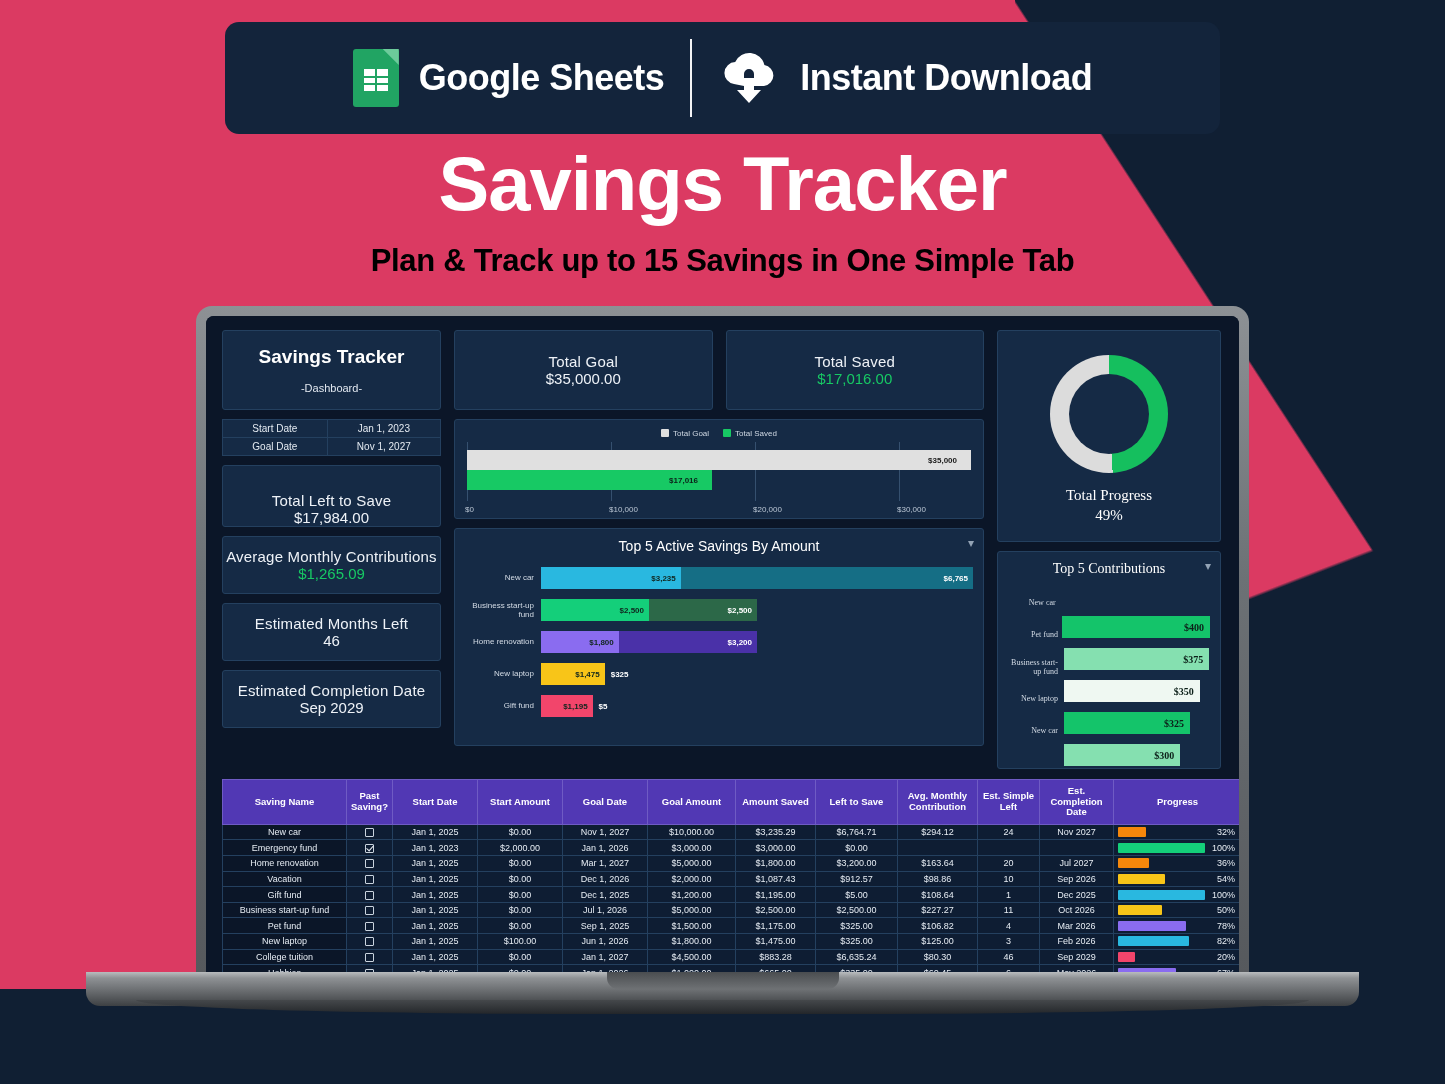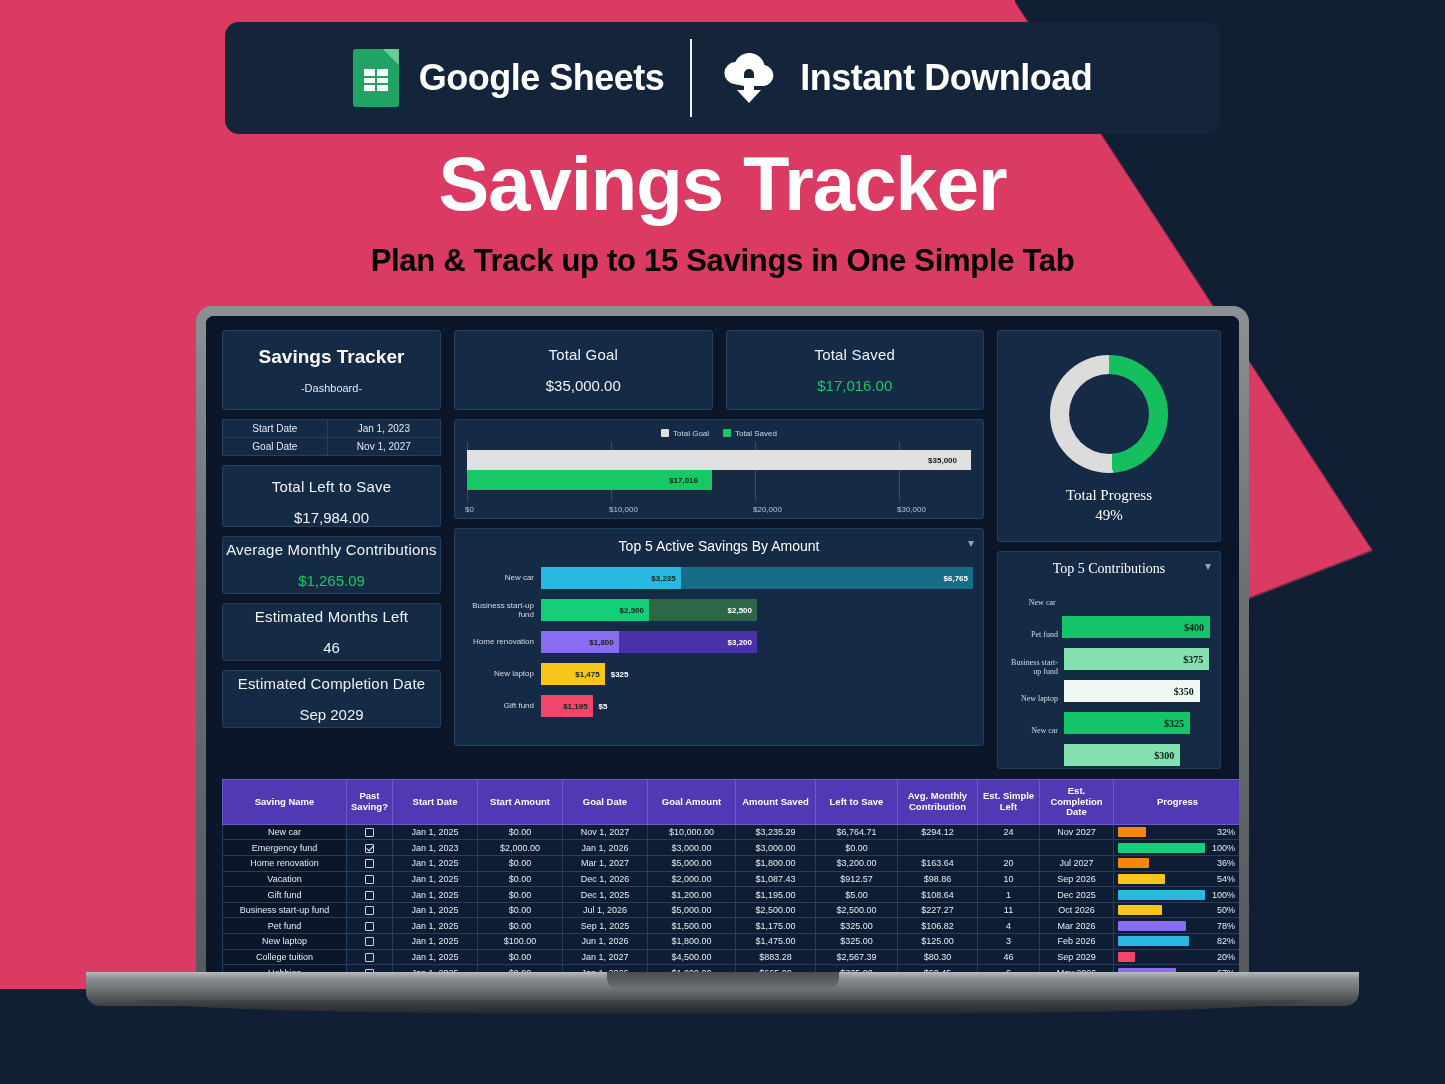--- a/index.html
+++ b/index.html
@@ -83,21 +83,21 @@
   
   #dashboard {
     position: absolute; inset: 0; background: #0B1628;
     padding: 14px 16px 0 16px; font-size: 11px; color: #e9edf2;
   }
   .card {
     background: #152A45; border: 1px solid #24405f; border-radius: 3px;
     display: flex; flex-direction: column; align-items: center; justify-content: center;
   }
   .card-title { font-size: 15px; color: #eef2f7; font-weight: 500; letter-spacing: .2px; }
-  .card-value { font-size: 15px; color: #eef2f7; margin-top: 14px; }
+  .card-value { font-size: 15px; color: #eef2f7; }
   .card-value.green { color: #17C964; }
 
   #grid-top { display: flex; gap: 13px; }
   #col-left { width: 219px; display: flex; flex-direction: column; gap: 9px; }
   #col-mid  { width: 530px; display: flex; flex-direction: column; gap: 9px; }
   #col-right{ width: 224px; display: flex; flex-direction: column; gap: 9px; font-family: Liberation Serif, serif; }
 
   #card-brand { height: 80px; }
   #brand-title { font-size: 19px; font-weight: 600; color: #fff; }
   #brand-sub { font-size: 11px; color: #e2e8f0; margin-top: 14px; }
@@ -591,21 +591,21 @@
      </td>
                 </tr>
                 <tr>
                   <td class="name">College tuition</td>
      <td><span class="chk "></span></td>
      <td>Jan 1, 2025</td>
      <td>$0.00</td>
      <td>Jan 1, 2027</td>
      <td>$4,500.00</td>
      <td>$883.28</td>
-     <td>$2,567.39</td>
+     <td>$6,635.24</td>
      <td>$80.30</td>
      <td>46</td>
      <td>Sep 2029</td>
      <td>
        <div class="pcell">
          <div class="pbar-track">
            <div class="pbar" style="width:20%;background:#F2456B"></div>
          </div>
          <div class="ppct">20%</div>
        </div>

